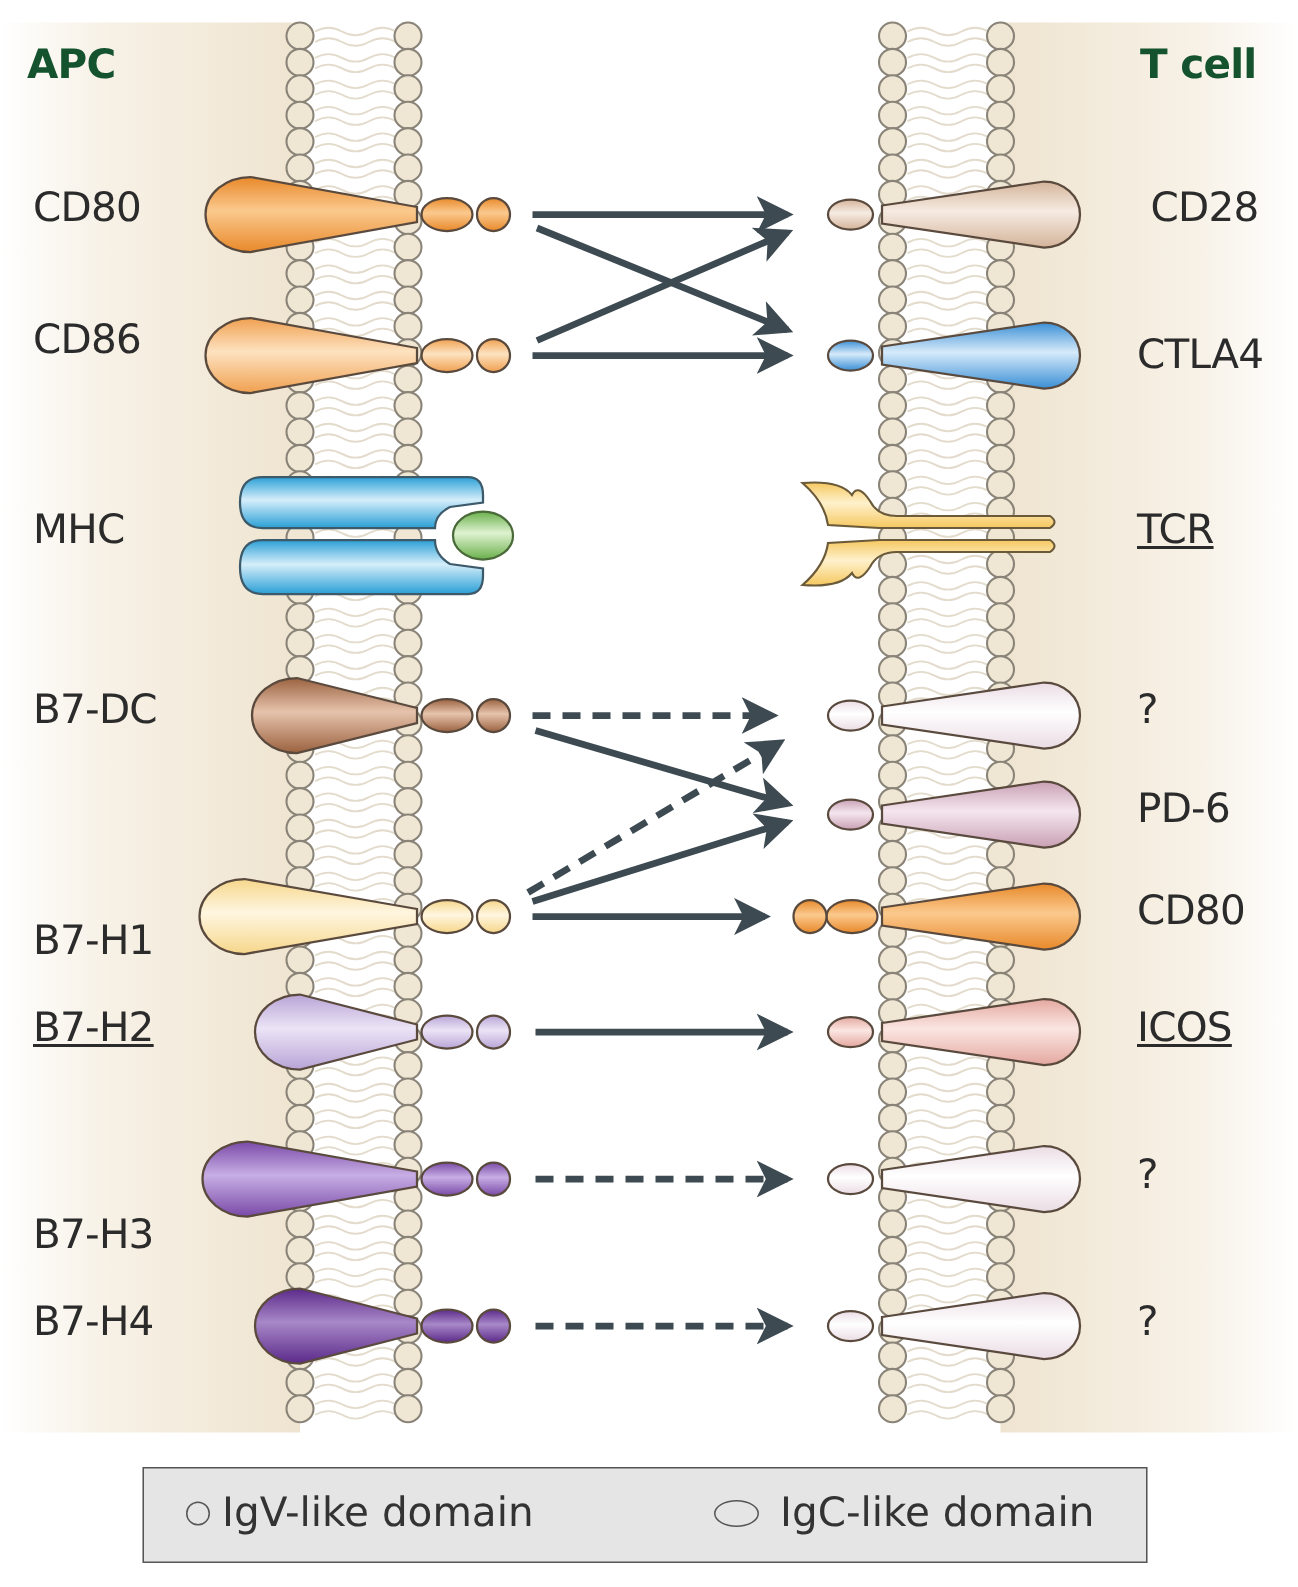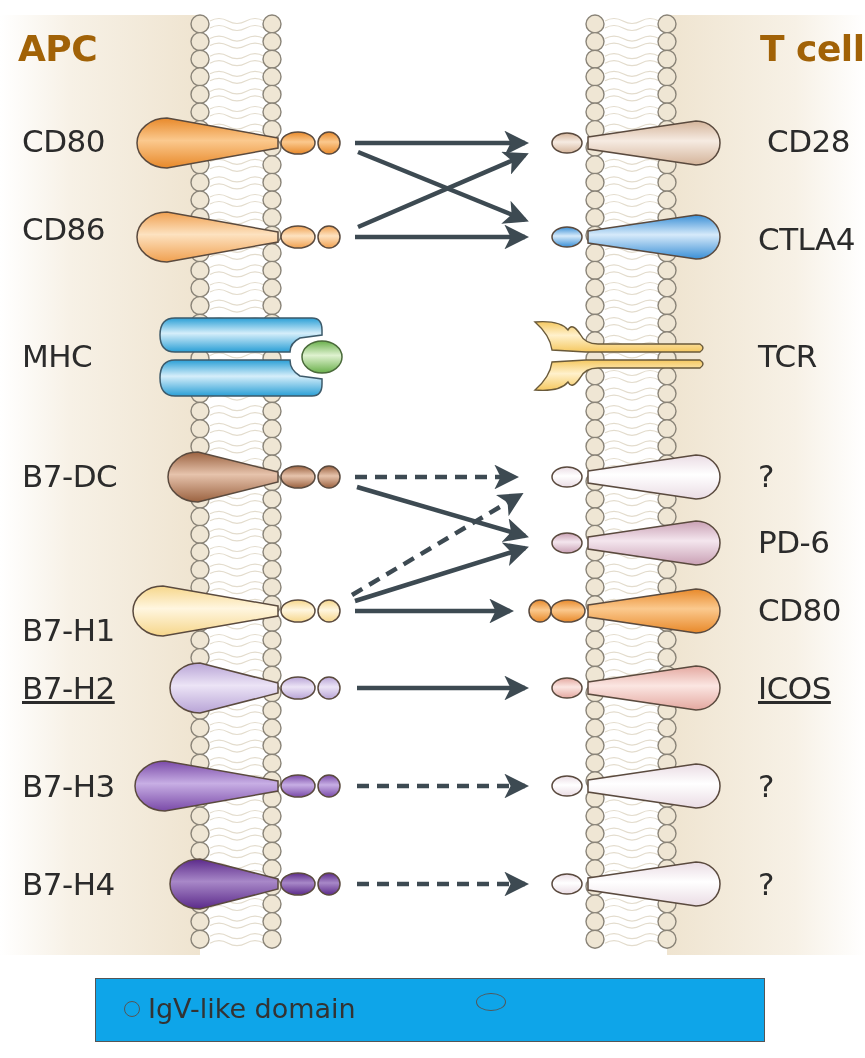--- a/index.html
+++ b/index.html
@@ -1,22 +1,22 @@
 <!DOCTYPE html>
 <html><head>
 <meta charset="utf-8">
 <style>
   html, body { margin: 0; padding: 0; background: #ffffff; }
   body { width: 865px; height: 1058px; position: relative; overflow: hidden;
          font-family: "DejaVu Sans", sans-serif; }
   #diagram { position: absolute; left: 0; top: 0; }
-  .lbl { position: absolute; font-size: 31px; color: #2b2b2b; font-family: "DejaVu Sans", sans-serif; letter-spacing: -0.5px; }
-  .hdr { position: absolute; font-size: 36px; font-weight: bold; color: #a16207; font-family: "DejaVu Sans", sans-serif; letter-spacing: -0.5px; }
+  .lbl { position: absolute; font-size: 27px; color: #2b2b2b; font-family: "DejaVu Sans", sans-serif; letter-spacing: -0.5px; }
+  .hdr { position: absolute; font-size: 27px; font-weight: bold; color: #14532d; font-family: "DejaVu Sans", sans-serif; letter-spacing: -0.5px; }
   .legend { position: absolute; left: 95px; top: 978px; width: 670px; height: 64px;
-            border: 1.5px solid #555; box-sizing: border-box; background: #0ea5e9; }
+            border: 1.5px solid #555; box-sizing: border-box; background: #e5e5e5; }
   .leg-item { position: absolute; top: 14px; font-size: 27px; color: #333; display: flex; align-items: center; }
   .leg-v { width: 16px; height: 16px; border: 1.5px solid #555; border-radius: 50%; margin-right: 8px; box-sizing: border-box; }
   .leg-c { width: 30px; height: 18px; border: 1.5px solid #555; border-radius: 50%; margin-right: 14px; box-sizing: border-box; }
 </style>
 </head>
 <body>
 
 <svg id="diagram" width="865" height="1058" viewBox="0 0 865 1058" xmlns="http://www.w3.org/2000/svg">
   <defs>
     <linearGradient id="bgL" x1="0" x2="1" y1="0" y2="0">
@@ -652,34 +652,35 @@
 
 <div class="hdr" style="left:18px; top:28px;">APC</div>
 <div class="hdr" style="left:760px; top:28px;">T cell</div>
 
 <div class="lbl" style="left:22px; top:123px;">CD80</div>
 <div class="lbl" style="left:22px; top:211px;">CD86</div>
 <div class="lbl" style="left:22px; top:338px;">MHC</div>
 <div class="lbl" style="left:22px; top:458px;">B7-DC</div>
 <div class="lbl" style="left:22px; top:592px;margin-top:20px;">B7-H1</div>
 <div class="lbl" style="left:22px; top:670px;text-decoration:underline;">B7-H2</div>
-<div class="lbl" style="left:22px; top:768px;">B7-H3</div>
+<div class="lbl" style="left:22px; top:808px;">B7-H3</div>
 <div class="lbl" style="left:22px; top:866px;">B7-H4</div>
 
 <div class="lbl" style="left:767px; top:123px;text-align:right;">CD28</div>
 <div class="lbl" style="left:758px; top:221px;">CTLA4</div>
-<div class="lbl" style="left:758px; top:338px;">TCR</div>
+<div class="lbl" style="left:758px; top:338px;text-decoration:underline;">TCR</div>
 <div class="lbl" style="left:758px; top:458px;">?</div>
 <div class="lbl" style="left:758px; top:524px;">PD-6</div>
 <div class="lbl" style="left:758px; top:592px;">CD80</div>
 <div class="lbl" style="left:758px; top:670px;text-decoration:underline;">ICOS</div>
 <div class="lbl" style="left:758px; top:768px;">?</div>
 <div class="lbl" style="left:758px; top:866px;">?</div>
 
 <div class="legend">
   <div class="leg-item" style="left:28px;">
     <span class="leg-v"></span>
     <span>IgV-like domain</span>
   </div>
   <div class="leg-item" style="left:380px;">
     <span class="leg-c"></span>
+    <span>IgC-like domain</span>
   </div>
 </div>
 
 </body></html>

